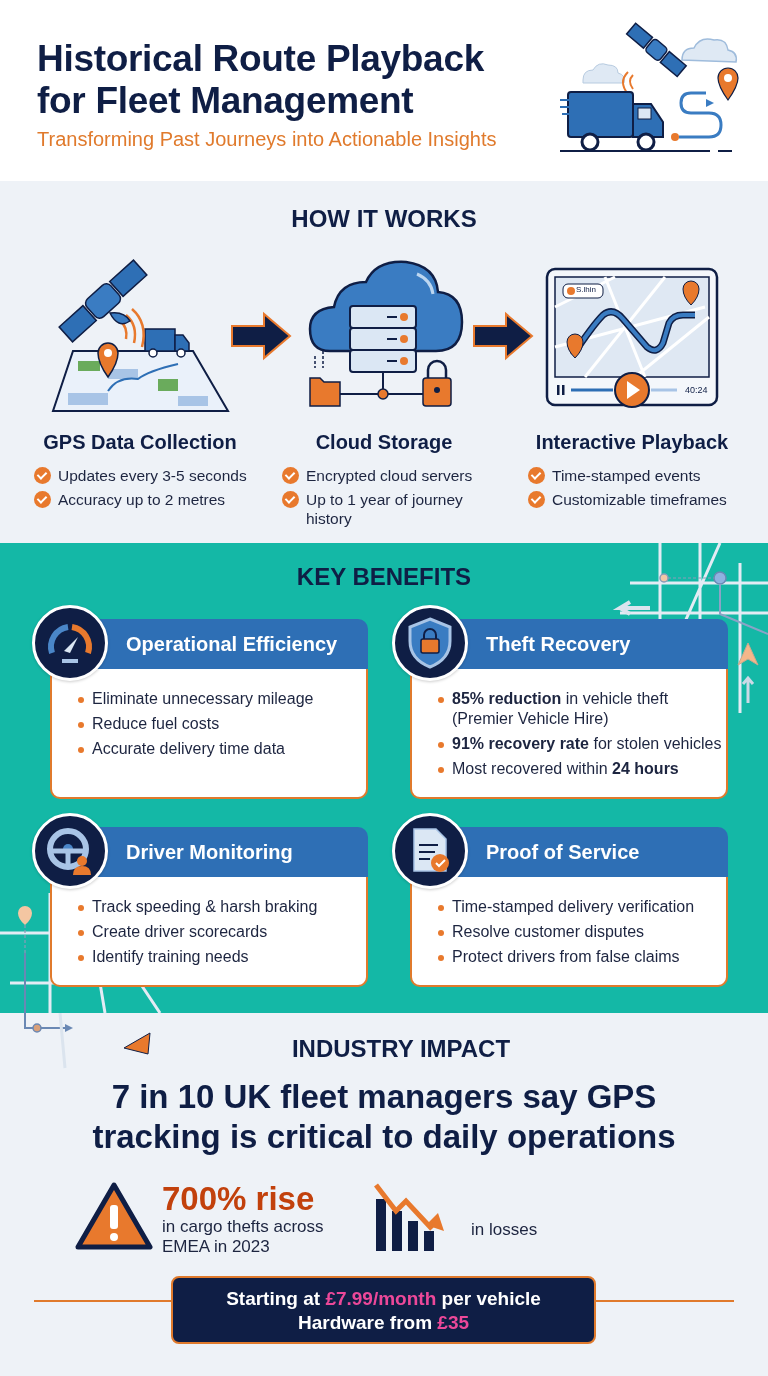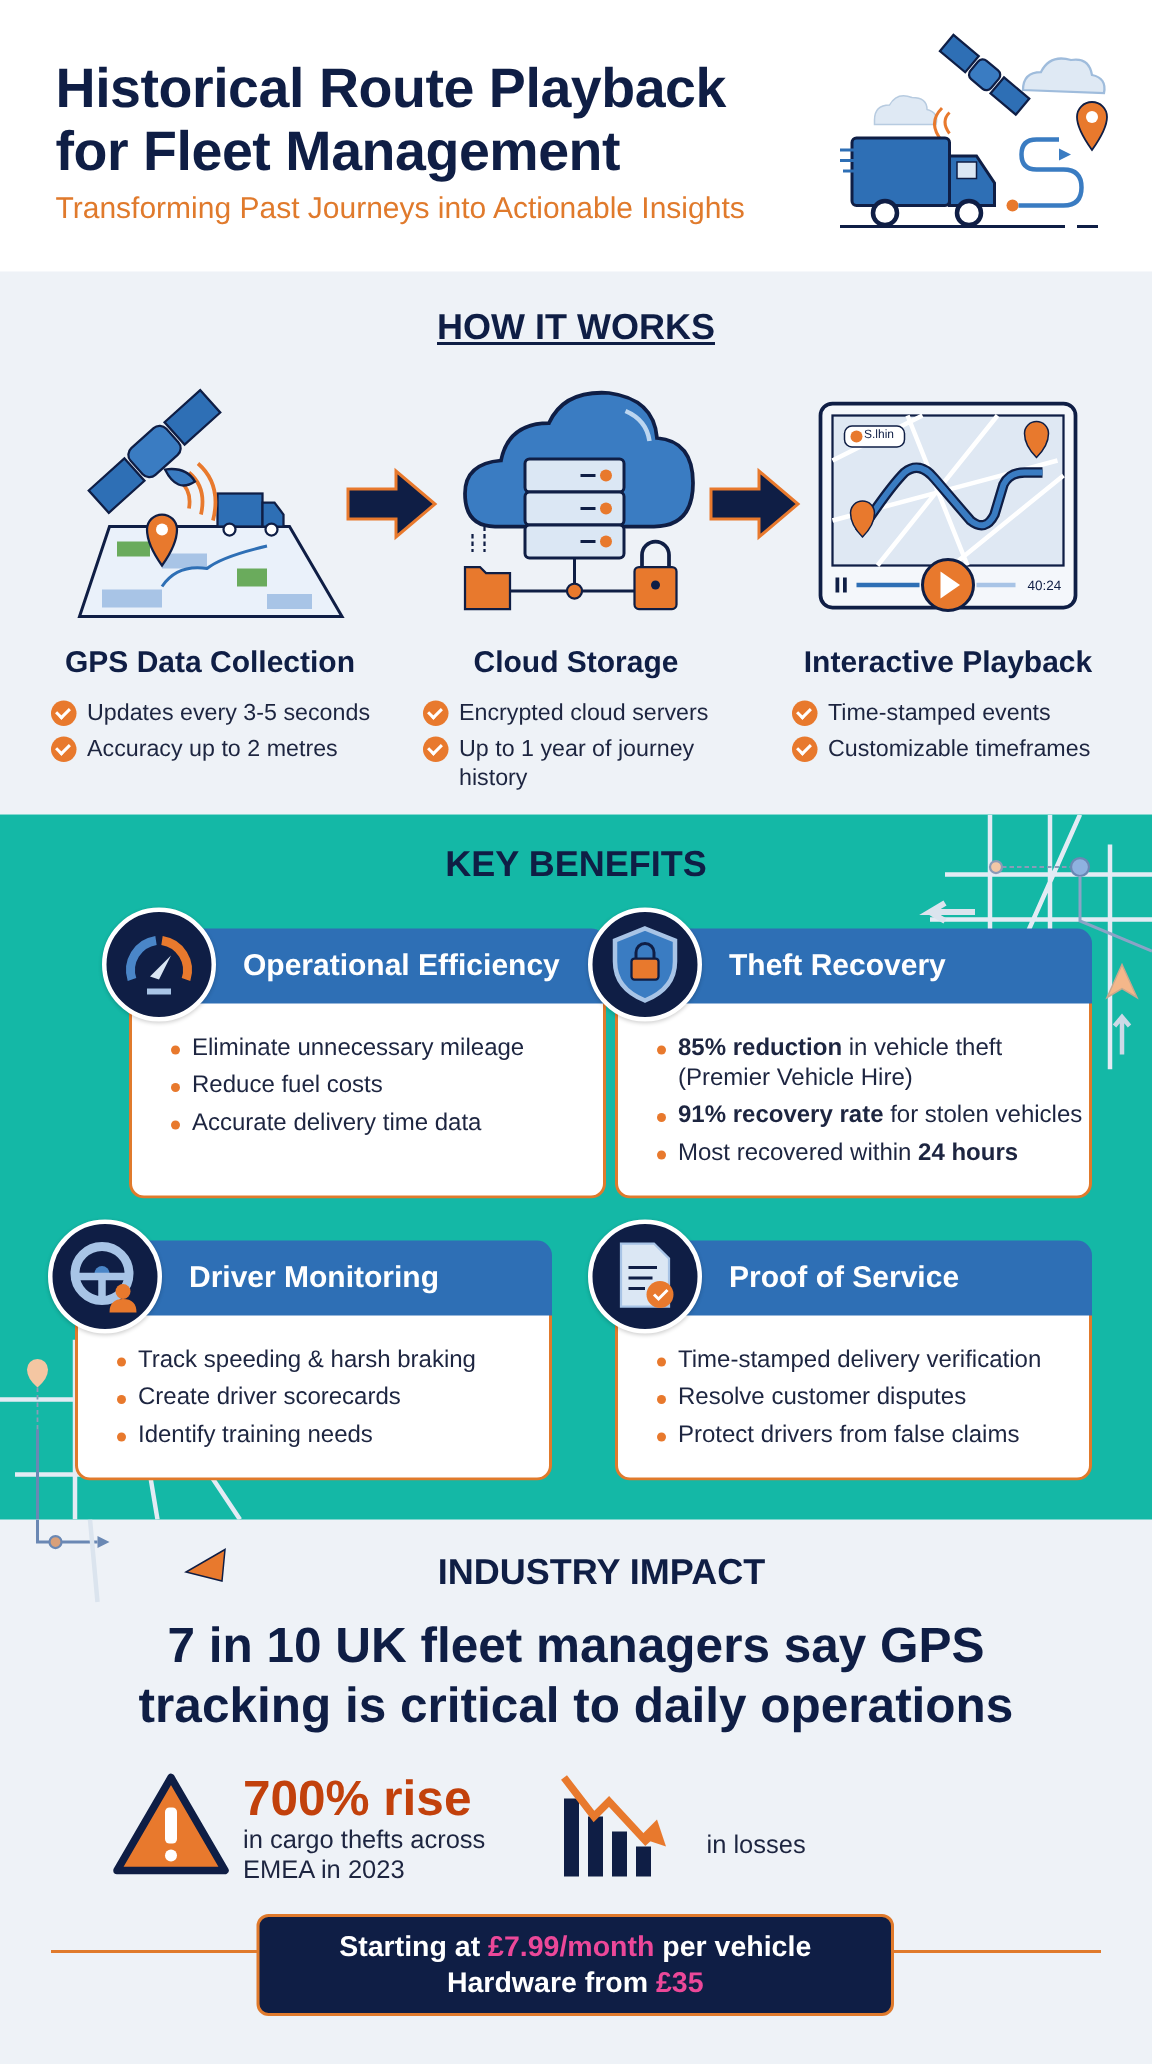--- a/index.html
+++ b/index.html
@@ -6,21 +6,21 @@
   html, body { width: 768px; height: 1376px; overflow: hidden; }
   body { font-family: "Liberation Sans", sans-serif; background: #ffffff; color: #0f1e45; position: relative; }
 
   .header { position: absolute; left: 0; top: 0; width: 768px; height: 181px; background: #fff; }
   .title { position: absolute; left: 37px; top: 38px; font-size: 37px; line-height: 42px; font-weight: bold; color: #0f1e45; letter-spacing: -0.3px; }
   .subtitle { position: absolute; left: 37px; top: 128px; font-size: 20px; color: #e07a2c; }
   .hero-art { position: absolute; left: 560px; top: 20px; width: 208px; height: 150px; }
 
   .how { position: absolute; left: 0; top: 181px; width: 768px; height: 362px; background: #eef2f7; }
   .section-title { position: absolute; width: 768px; text-align: center; font-weight: bold; font-size: 24px; color: #0f1e45; }
-  .how .section-title { top: 24px; text-decoration: underline; }
+  .how .section-title { top: 24px; }
   .step-icon { position: absolute; }
   .arrow { position: absolute; }
   .step-title { position: absolute; font-weight: bold; font-size: 20px; color: #0f1e45; text-align: center; width: 240px; }
   .check-list { position: absolute; list-style: none; font-size: 15.5px; color: #1d2540; }
   .check-list li { position: relative; padding-left: 24px; margin-bottom: 5px; line-height: 19px; }
   .check-list li .chk { position: absolute; left: 0; top: 1px; width: 17px; height: 17px; border-radius: 50%; background: #e8792d; }
   .check-list li .chk::after { content: ""; position: absolute; left: 5px; top: 3px; width: 4px; height: 7px; border: solid #fff; border-width: 0 2px 2px 0; transform: rotate(45deg); }
 
   .benefits { position: absolute; left: 0; top: 543px; width: 768px; height: 608px; background: #14b8a6; overflow: hidden; }
   .benefits .section-title { top: 20px; }
@@ -203,21 +203,21 @@
   </svg>
   <svg class="bg-deco" style="left:0; top:350px; width:170px; height:120px;" viewBox="0 0 170 120">
     <path d="M0 40 h170 M10 90 h160 M50 0 v120 M85 0 l20 120 M120 60 l40 60" stroke="#e3ebf4" stroke-width="3" fill="none"></path>
     <path d="M18 20 a7 7 0 1 1 14 0 q0 6 -7 12 q-7-6 -7-12 z" fill="#f4c6a2"></path>
     <line x1="25" y1="32" x2="25" y2="60" stroke="#8a9bb8" stroke-width="1.2" stroke-dasharray="3,2"></line>
     <path d="M25 60 v75" stroke="#6a88b4" stroke-width="2" fill="none"></path>
   </svg>
 
   <div class="section-title">KEY BENEFITS</div>
 
-  <div class="card" style="left:50px; top:76px; height:180px;margin-left:36px;">
+  <div class="card" style="left:50px; top:76px; height:180px;">
     <div class="card-body" style="height:160px;"></div>
     <div class="card-head">Operational Efficiency</div>
     <div class="card-badge">
       <svg width="56" height="56" viewBox="0 0 56 56">
         <path d="M10 38 a20 20 0 0 1 16 -26" fill="none" stroke="#4a86c8" stroke-width="6"></path>
         <path d="M30 12 a20 20 0 0 1 16 26" fill="none" stroke="#e8792d" stroke-width="6"></path>
         <path d="M22 36 l14 -14 l-8 16 z" fill="#dbe7f4"></path>
         <rect x="20" y="44" width="16" height="4" fill="#a8c4e6"></rect>
       </svg>
     </div>

